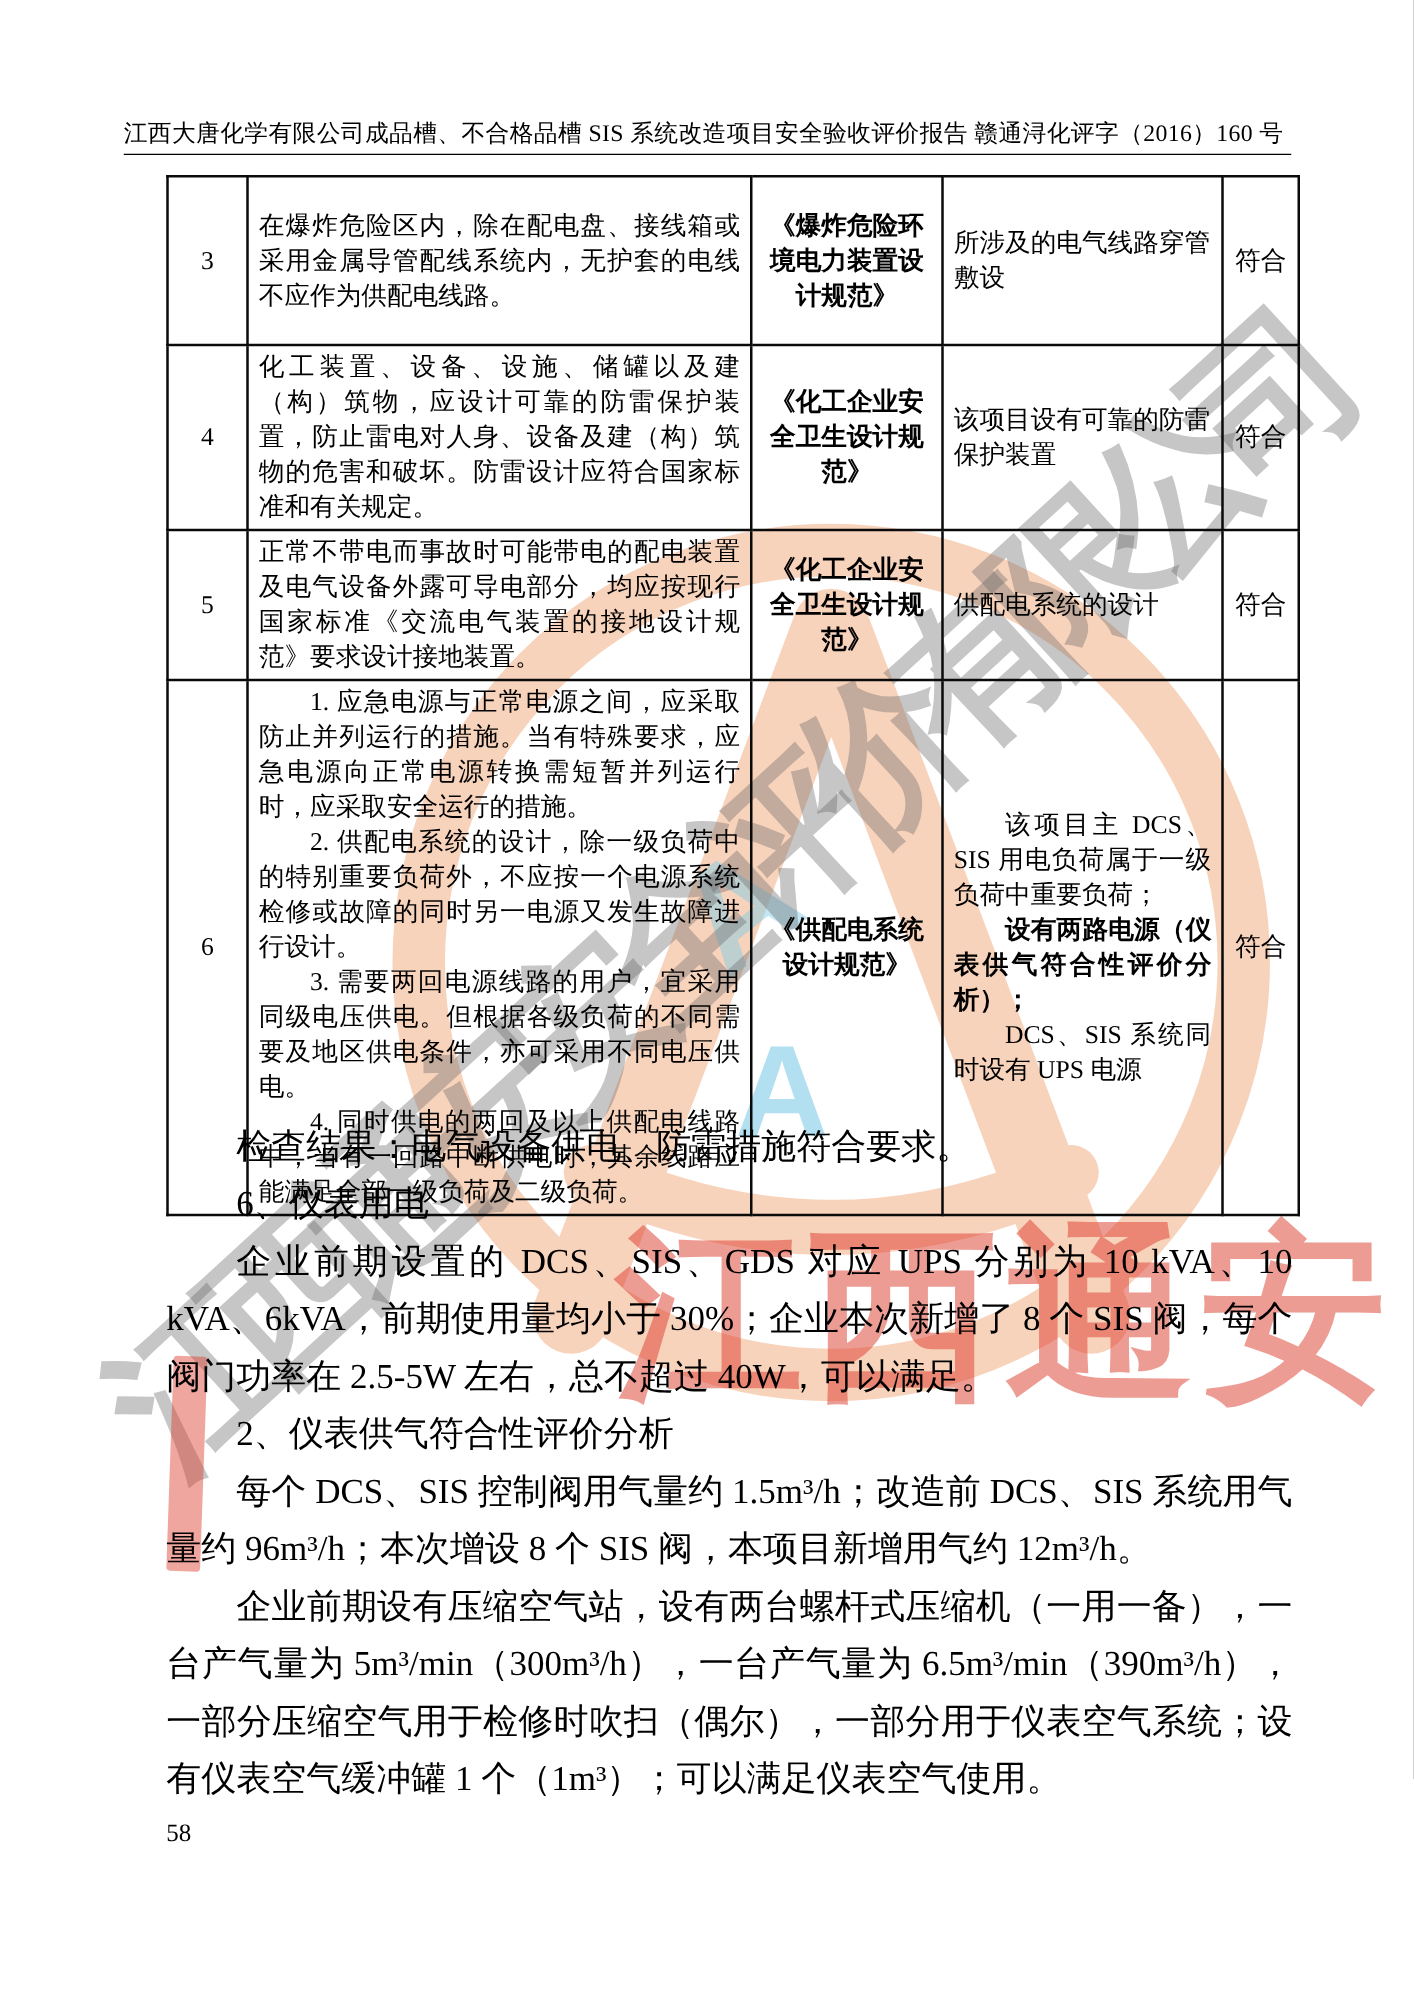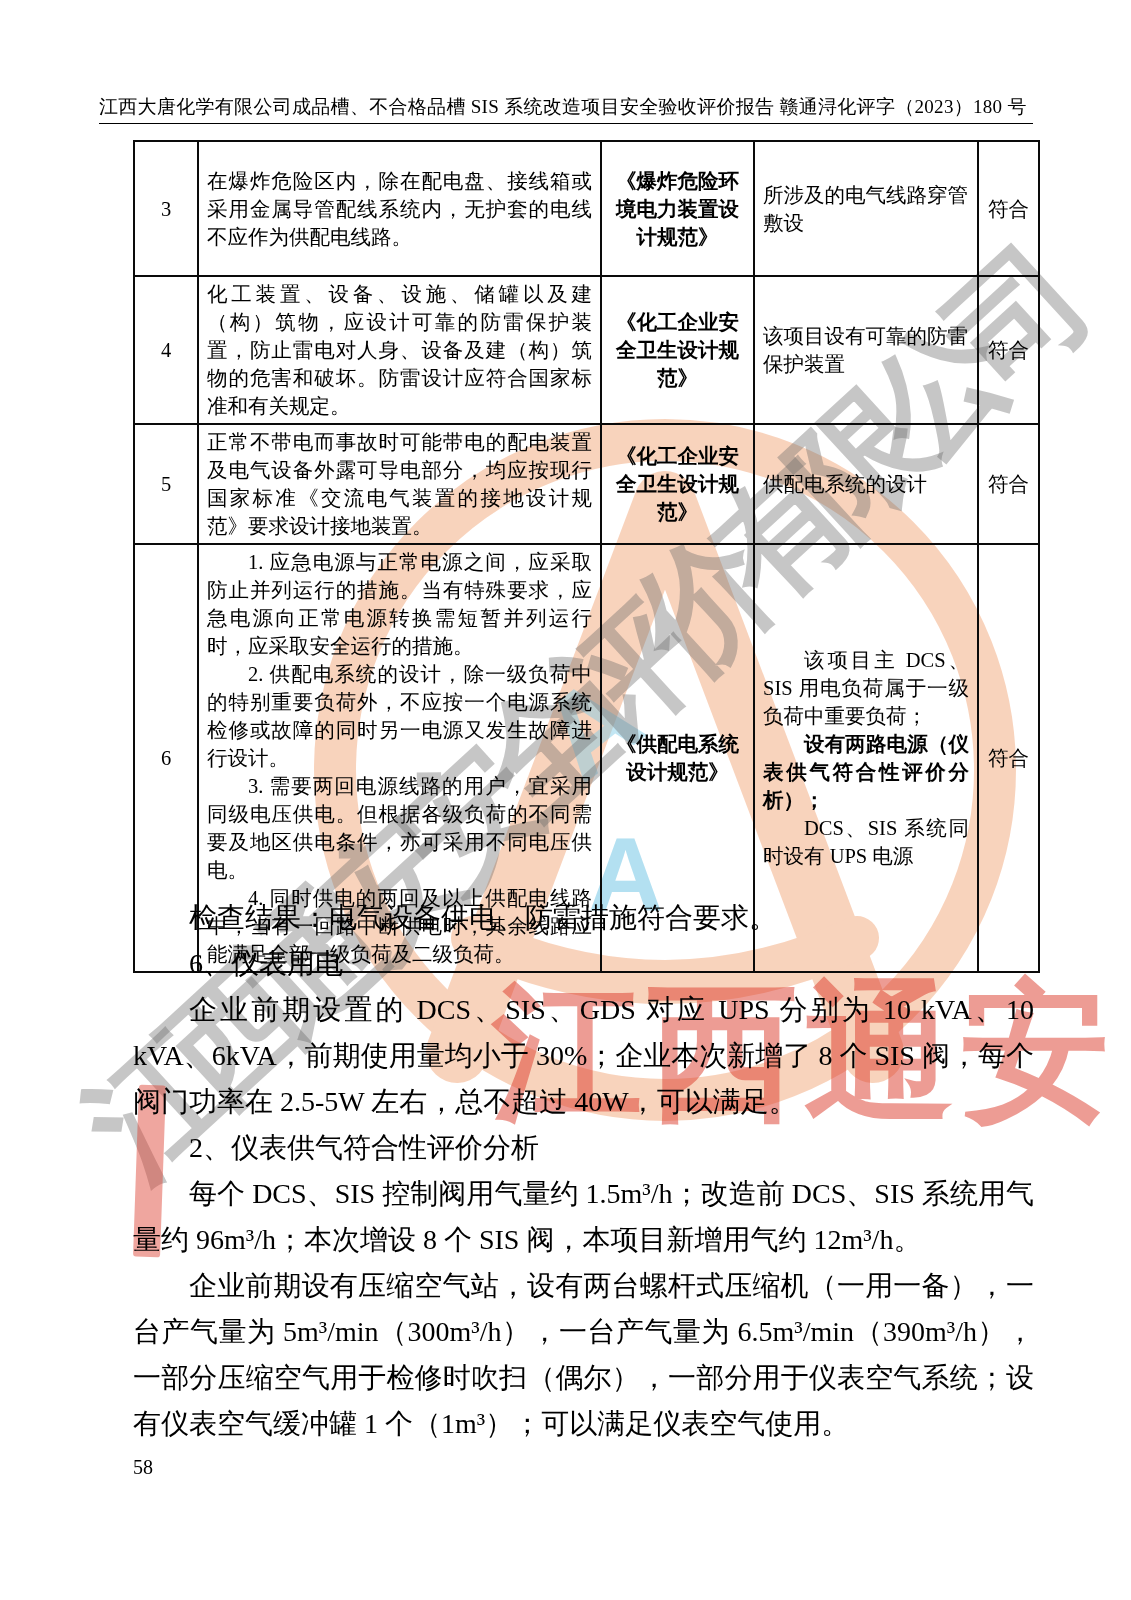--- a/index.html
+++ b/index.html
@@ -76,21 +76,21 @@
     <path d="M 188 548 Q 380 636 572 548" fill="none" stroke="#f2a87c" stroke-width="44" stroke-linecap="round"></path>
   </svg>
   <div class="wm-blue-a one">A</div>
   <div class="wm-blue-a two">A</div>
   <div class="wm-gray">江西通安安全评价有限公司</div>
   <div class="wm-red">江西通安</div>
   <div class="wm-red-bar"></div>
 
   <div class="content">
 
-    <div class="doc-header">江西大唐化学有限公司成品槽、不合格品槽 SIS 系统改造项目安全验收评价报告 赣通浔化评字（2023）180 号</div>
+    <div class="doc-header">江西大唐化学有限公司成品槽、不合格品槽 SIS 系统改造项目安全验收评价报告 赣通浔化评字（2016）160 号</div>
 
     <table class="review">
       <colgroup>
         <col style="width:64px">
           <col style="width:403px">
           <col style="width:153px">
         <col style="width:224px">
           <col style="width:61px">
       </colgroup>
       <tbody>

